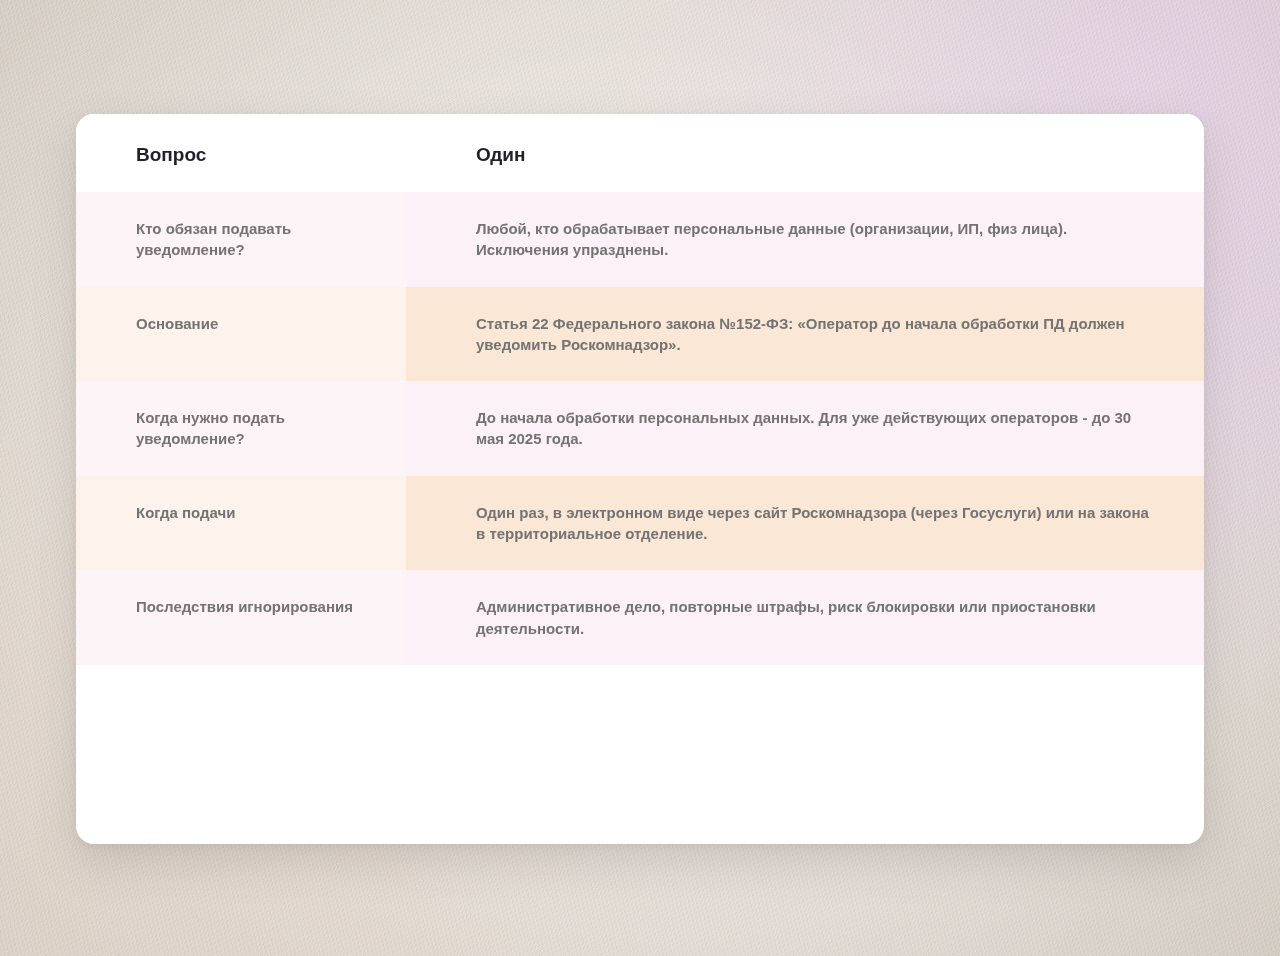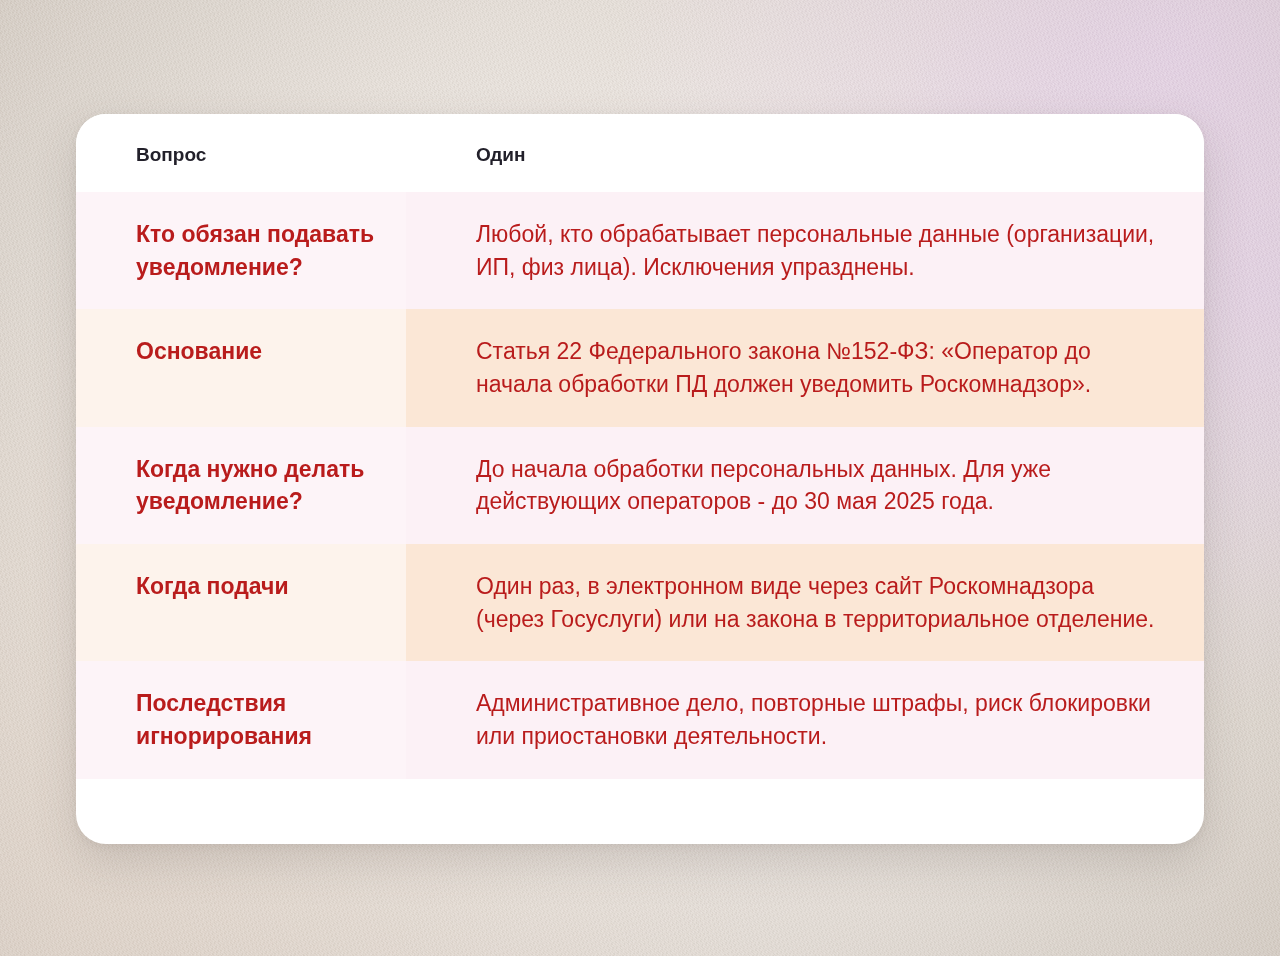--- a/index.html
+++ b/index.html
@@ -40,21 +40,21 @@
   }
 
   
   .card {
     position: absolute;
     left: 76px;
     top: 114px;
     width: 1128px;
     height: 730px;
     background: #ffffff;
-    border-radius: 30px;
+    border-radius: 18px;
     overflow: hidden;
     box-shadow: 0 18px 44px rgba(90, 75, 70, 0.18), 0 2px 8px rgba(90, 75, 70, 0.08);
   }
 
   .table {
     width: 100%;
     border-collapse: collapse;
     table-layout: fixed;
   }
   .table col.c-q { width: 330px; }
@@ -67,32 +67,32 @@
     color: #22202a;
     padding: 30px 0 26px 60px;
     background: #ffffff;
     vertical-align: top;
   }
   .table th.ans-head { padding-left: 70px; }
 
   .table td {
     vertical-align: top;
     padding: 26px 0 26px 60px;
-    font-size: 23px;
+    font-size: 15px;
     line-height: 1.42;
-    color: #b91c1c;
+    color: #737373;
   }
   .table td.q {
     font-weight: bold;
     padding-right: 24px;
   }
   .table td.a {
     padding-left: 70px;
     padding-right: 46px;
-    font-weight: normal;
+    font-weight: bold;
   }
 
   
   tr.tint-pink td.q { background: #fdf4f8; }
   tr.tint-pink td.a { background: #fcf1f6; }
   tr.tint-peach td.q { background: #fdf3ec; }
   tr.tint-peach td.a { background: #fbe7d6; margin-left: 9px; }
 
   tr.row-last td.q { background: #fdf4f8; }
   tr.row-last td.a { background: #fcf1f6; }
@@ -119,21 +119,21 @@
     <tbody>
       <tr class="tint-pink">
         <td class="q">Кто обязан подавать уведомление?</td>
         <td class="a">Любой, кто обрабатывает персональные данные (организации, ИП, физ лица). Исключения упразднены.</td>
       </tr>
       <tr class="tint-peach">
         <td class="q">Основание</td>
         <td class="a">Статья 22 Федерального закона №152-ФЗ: «Оператор до начала обработки ПД должен уведомить Роскомнадзор».</td>
       </tr>
       <tr class="tint-pink">
-        <td class="q">Когда нужно делать уведомление?</td>
+        <td class="q">Когда нужно подать уведомление?</td>
         <td class="a">До начала обработки персональных данных. Для уже действующих операторов - до 30 мая 2025 года.</td>
       </tr>
       <tr class="tint-peach">
         <td class="q">Когда подачи</td>
         <td class="a">Один раз, в электронном виде через сайт Роскомнадзора (через Госуслуги) или на закона в территориальное отделение.</td>
       </tr>
       <tr class="row-last">
         <td class="q">Последствия игнорирования</td>
         <td class="a">Административное дело, повторные штрафы, риск блокировки или приостановки деятельности.</td>
       </tr>

